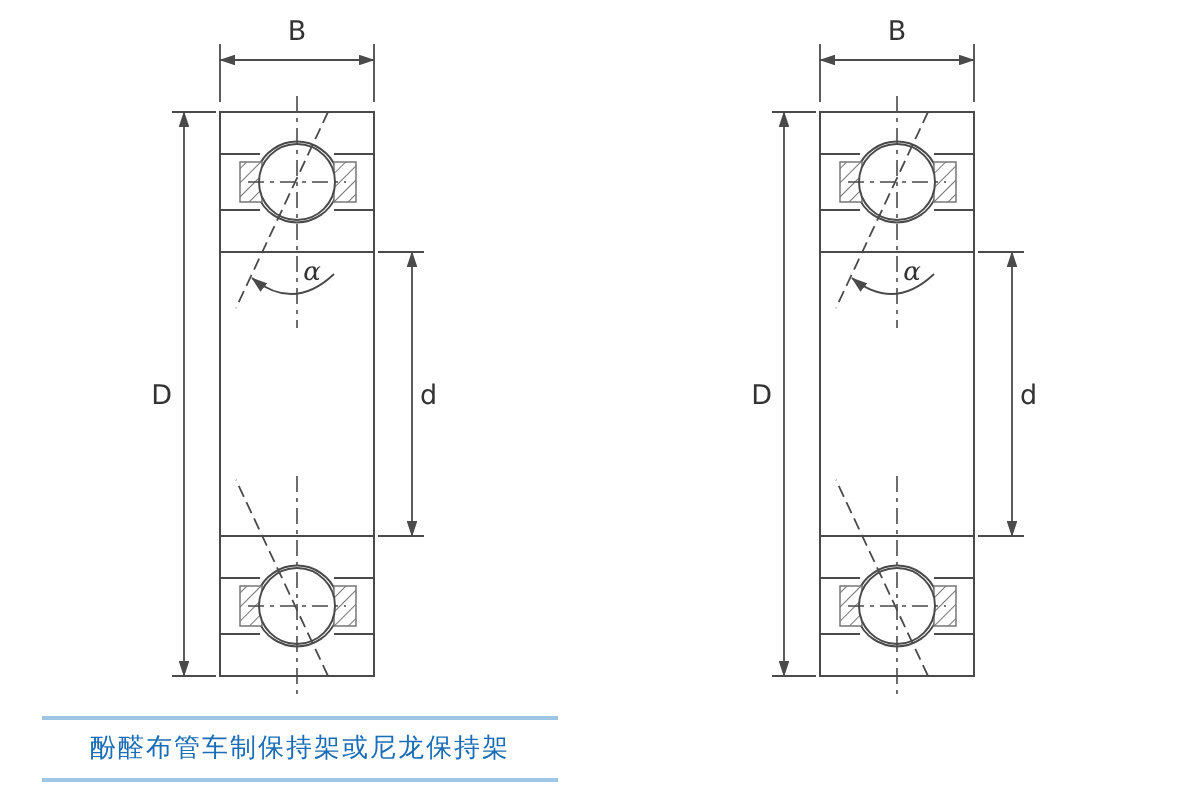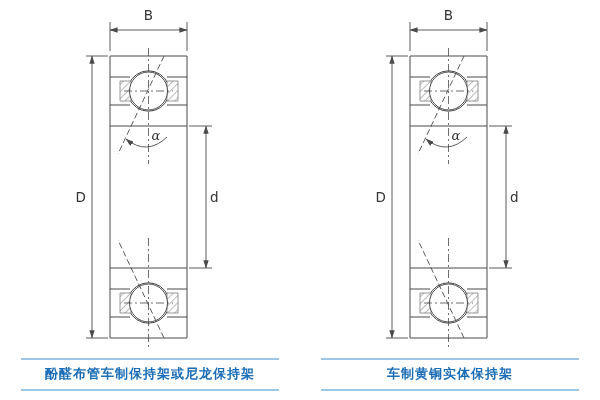--- a/index.html
+++ b/index.html
@@ -13,21 +13,21 @@
   .caption-block{
     width:258px;
     margin-top:2px;
     border-top:2px solid #9ec7e6;
     border-bottom:2px solid #9ec7e6;
     padding:5px 0 6px 0;
     text-align:center;
     color:#1a6db6;
     font-size:13px;
     letter-spacing:1px;
-    font-weight:700;
+    font-weight:400;
   }
 </style>
 </head>
 <body>
 
 <div class="page">
 
   <div class="column">
     <svg width="300" height="350" viewBox="0 0 300 350">
       <defs>
@@ -189,16 +189,15 @@
       <text class="dim-label" x="86" y="196" text-anchor="end">D</text>
 
       <g stroke="#4a4a4a" stroke-width="0.9" fill="none">
         <line x1="189" y1="120" x2="212" y2="120"></line>
         <line x1="189" y1="262" x2="212" y2="262"></line>
         <line x1="206" y1="120" x2="206" y2="262" marker-start="url(#ah1)" marker-end="url(#ah1)"></line>
       </g>
       <text class="dim-label" x="210" y="196" text-anchor="start">d</text>
     </svg>
 
-    <div class="caption-block">车制黄铜实体保持架</div>
   </div>
 
 </div>
 
 </body></html>

